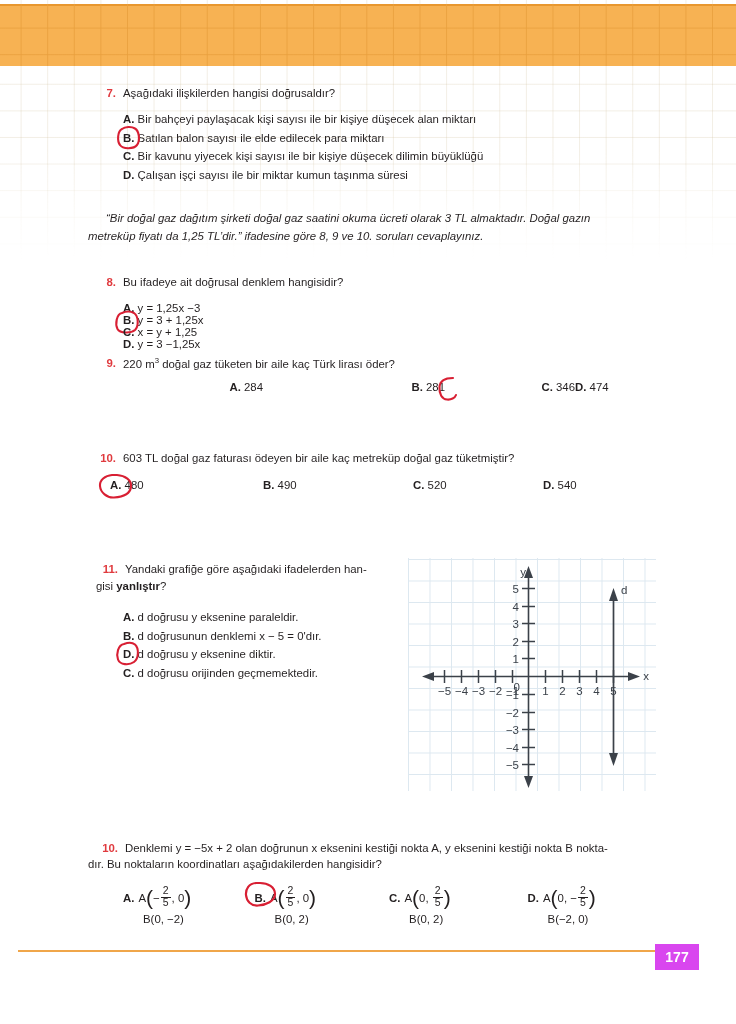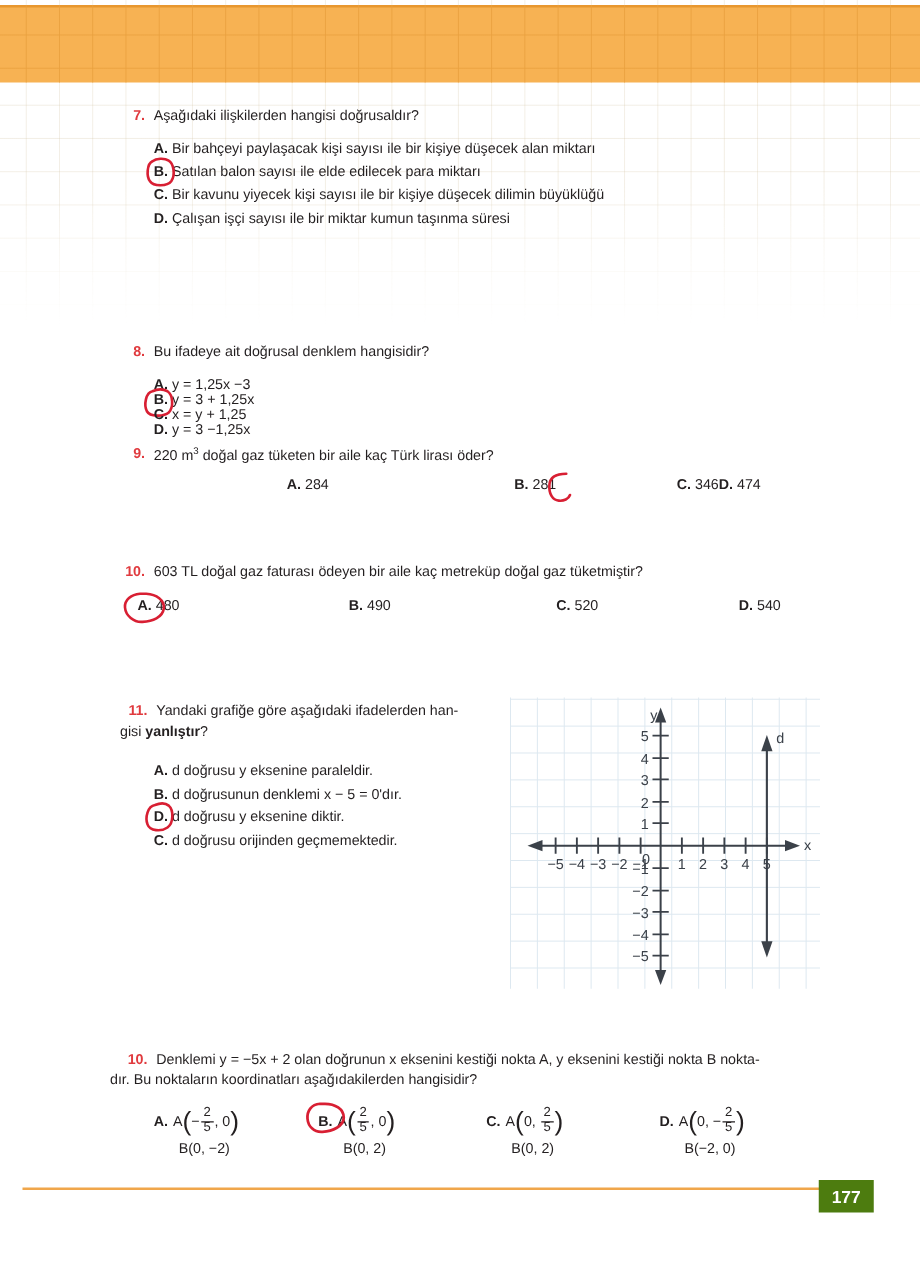--- a/index.html
+++ b/index.html
@@ -154,21 +154,21 @@
   .footer-rule {
     position: absolute;
     left: 18px; top: 950px;
     width: 660px; height: 2px;
     background: #f0a64a;
   }
   .page-badge {
     position: absolute;
     left: 655px; top: 944px;
     width: 44px; height: 26px;
-    background: #4d7c0f;
+    background: #d946ef;
     color: #ffffff;
     font-weight: bold;
     font-size: 14px;
     display: flex;
     align-items: center;
     justify-content: center;
   }
 </style>
 </head>
 <body>
@@ -205,20 +205,24 @@
         <span class="opt-letter">C.</span>
         <span>Bir kavunu yiyecek kişi sayısı ile bir kişiye düşecek dilimin büyüklüğü</span>
       </div>
       <div class="opt-row">
         <span class="opt-letter">D.</span>
         <span>Çalışan işçi sayısı ile bir miktar kumun taşınma süresi</span>
       </div>
     </div>
   </div>
 
+  <div class="passage" style="left:88px; top:210px; width:572px;">
+    <div><span class="indent"></span><span>“Bir doğal gaz dağıtım şirketi doğal gaz saatini okuma ücreti olarak 3 TL almaktadır. Doğal gazın</span></div>
+    <div>metreküp fiyatı da 1,25 TL’dir.” ifadesine göre 8, 9 ve 10. soruları cevaplayınız.</div>
+  </div>
 
   <div class="q-block" style="left:96px; top:274px; width:560px;">
     <div class="q-head">
       <span class="q-num" style="width:20px;">8.</span>
       <span class="q-text">Bu ifadeye ait doğrusal denklem hangisidir?</span>
     </div>
     <div class="opt-inline" style="margin-left:27px; margin-top:12px;flex-direction:column;">
       <div class="cell" style="width:140px;">
         <span class="opt-letter">A.</span>
         <span>y = 1,25x −3</span>
@@ -271,21 +275,21 @@
         <span>474</span>
       </div>
     </div>
   </div>
 
   <div class="q-block" style="left:96px; top:450px; width:560px;">
     <div class="q-head">
       <span class="q-num" style="width:20px;">10.</span>
       <span class="q-text">603 TL doğal gaz faturası ödeyen bir aile kaç metreküp doğal gaz tüketmiştir?</span>
     </div>
-    <div class="opt-inline" style="margin-left:14px; margin-top:13px;gap:16px;">
+    <div class="opt-inline" style="margin-left:14px; margin-top:13px;">
       <div class="cell" style="width:153px;">
         <span class="opt-letter">A.</span>
         <span>480</span>
         <span class="circle-mark" style="left:-12px; top:-6px;">
           <svg width="42" height="27" viewBox="0 0 42 27">
             <path d="M14,2 C7,2.5 1.5,7 2,13 C2.5,19.5 9,25 16,24.5 C24,24 32,21 33,14 C34,7 27,2.5 19,2 Z" fill="none" stroke="#d81f33" stroke-width="2.1" stroke-linecap="round"></path>
           </svg>
         </span>
       </div>
       <div class="cell" style="width:150px;">

